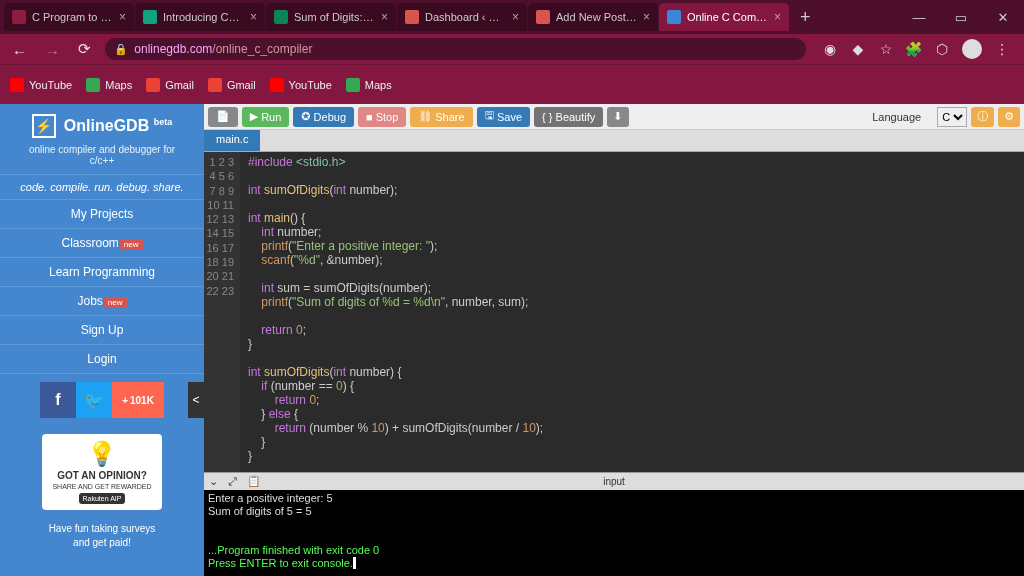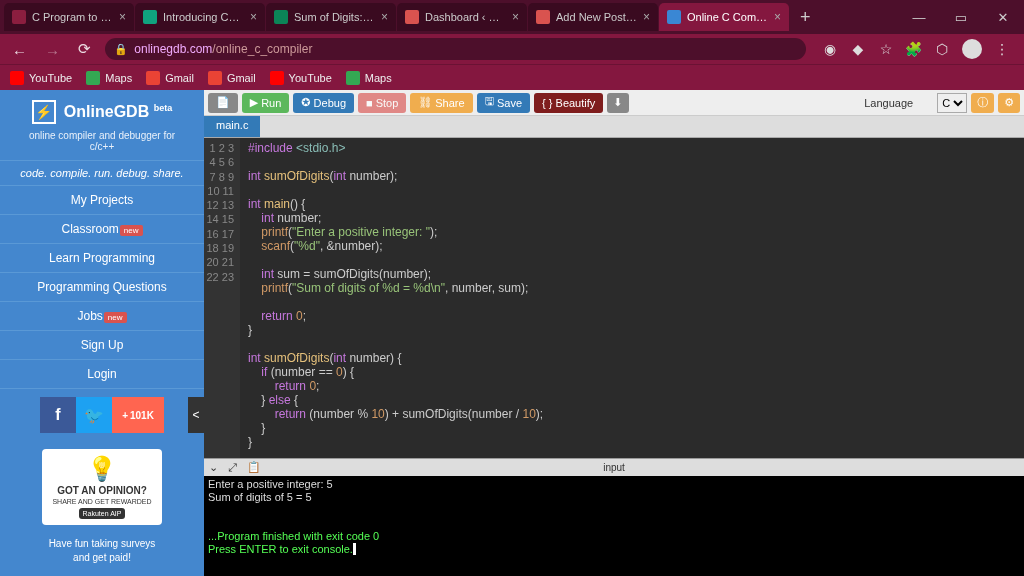--- a/index.html
+++ b/index.html
@@ -16,21 +16,21 @@
 .chrome-bar{height:30px;background:#84173f;display:flex;align-items:center;padding:0 8px;gap:10px}
 .nav-btn{color:#fff;font-size:15px;opacity:.85;cursor:pointer;padding:0 4px}
 .nav-btn.dim{opacity:.4}
 .url-bar{flex:1;height:22px;background:#4d0f2b;border-radius:11px;display:flex;align-items:center;padding:0 10px;color:#ddd;font-size:12px}
 .url-lock{margin-right:6px;font-size:11px}
 .url-domain{color:#f0abfc}
 .url-path{color:#c99}
 .right-icons{display:flex;gap:12px;align-items:center;padding:0 6px}
 .ricon{width:16px;height:16px;color:#ddd;font-size:14px;cursor:pointer;display:flex;align-items:center;justify-content:center}
 .avatar-img{width:20px;height:20px;border-radius:50%;background:#ddd}
-.bookmarks{height:26px;background:#84173f;border-top:1px solid #6b1234;display:flex;align-items:center;padding:0 10px;gap:14px}
+.bookmarks{height:40px;background:#84173f;border-top:1px solid #6b1234;display:flex;align-items:center;padding:0 10px;gap:14px}
 .bm{display:flex;align-items:center;gap:5px;color:#eee;font-size:11px;cursor:pointer}
 .bm-ico{width:14px;height:14px;border-radius:2px}
 .app{display:flex;height:calc(576px - 90px)}
 .sidebar{width:204px;background:#4487ce;color:#fff;display:flex;flex-direction:column;text-align:center;font-size:12px;position:relative}
 .logo-row{padding:10px 0 4px;display:flex;align-items:center;justify-content:center;gap:8px}
 .logo-ico{width:24px;height:24px;border:2px solid #fff;display:flex;align-items:center;justify-content:center;font-size:14px;font-weight:bold}
 .logo-txt{font-size:16px;font-weight:bold}
 .logo-beta{font-size:9px;vertical-align:super}
 .subtitle{font-size:10px;padding:2px 16px 8px;color:#e8f0fa}
 .tagline{font-size:11px;font-style:italic;padding:6px 0;border-top:1px solid #5a99d6}
@@ -50,24 +50,24 @@
 .promo-txt{font-size:10px;padding:4px 10px;line-height:1.4}
 .main{flex:1;display:flex;flex-direction:column;background:#2b2b2b}
 .toolbar{height:26px;background:#eee;display:flex;align-items:center;padding:0 4px;gap:4px;border-bottom:1px solid #ccc}
 .tbtn{height:20px;padding:0 8px;font-size:11px;border:none;border-radius:3px;color:#fff;cursor:pointer;display:flex;align-items:center;gap:3px}
 .tbtn.new{background:#888}
 .tbtn.run{background:#5cb85c}
 .tbtn.debug{background:#337ab7}
 .tbtn.stop{background:#d9534f;opacity:.65}
 .tbtn.share{background:#f0ad4e}
 .tbtn.save{background:#337ab7}
-.tbtn.beaut{background:#7f1d1d}
+.tbtn.beaut{background:#737373}
 .tbtn.dl{background:#888;padding:0 6px}
 .tool-spacer{flex:1}
-.lang-label{font-size:11px;color:#333;margin-right:20px}
+.lang-label{font-size:11px;color:#333;margin-right:12px}
 .lang-sel{font-size:11px;height:20px;border:1px solid #aaa}
 .tbtn.help{background:#f0ad4e;padding:0 6px}
 .tbtn.gear{background:#f0ad4e;padding:0 6px}
 .file-tabs{height:22px;background:#ddd;display:flex;border-bottom:1px solid #aaa}
 .file-tab{background:#337ab7;color:#fff;font-size:11px;padding:3px 12px;cursor:pointer}
 .editor{flex:1;display:flex;background:#2b2b2b;font-family:Consolas,monospace;font-size:12px;overflow:hidden}
 .gutter{width:36px;background:#333;color:#888;text-align:right;padding:3px 6px 0 0;line-height:14.3px;font-size:11px}
 .code{flex:1;padding:3px 0 0 8px;line-height:14px;color:#ccc;white-space:pre}
 .k-mac{color:#c678dd}
 .k-inc{color:#8abeb7}
@@ -178,21 +178,20 @@
     <div class="logo-row">
       <span class="logo-ico">⚡</span>
       <span class="logo-txt"><span>OnlineGDB</span> <sup class="logo-beta">beta</sup></span>
     </div>
     <div class="subtitle">online compiler and debugger for c/c++</div>
     <div class="tagline">code. compile. run. debug. share.</div>
     <div id="sideitems">
         <div class="side-item">My Projects</div>
         <div class="side-item">Classroom<span class="badge-new">new</span></div>
         <div class="side-item">Learn Programming</div>
-        <div class="side-item">Programming Questions</div>
         <div class="side-item">Jobs<span class="badge-new">new</span></div>
         <div class="side-item">Sign Up</div>
         <div class="side-item">Login</div>
       </div>
     <div class="social-row">
       <div class="soc fb">f</div>
       <div class="soc tw">🐦</div>
       <div class="soc share">+ <span>101K</span></div>
       <div class="collapse-btn">&lt;</div>
     </div>

